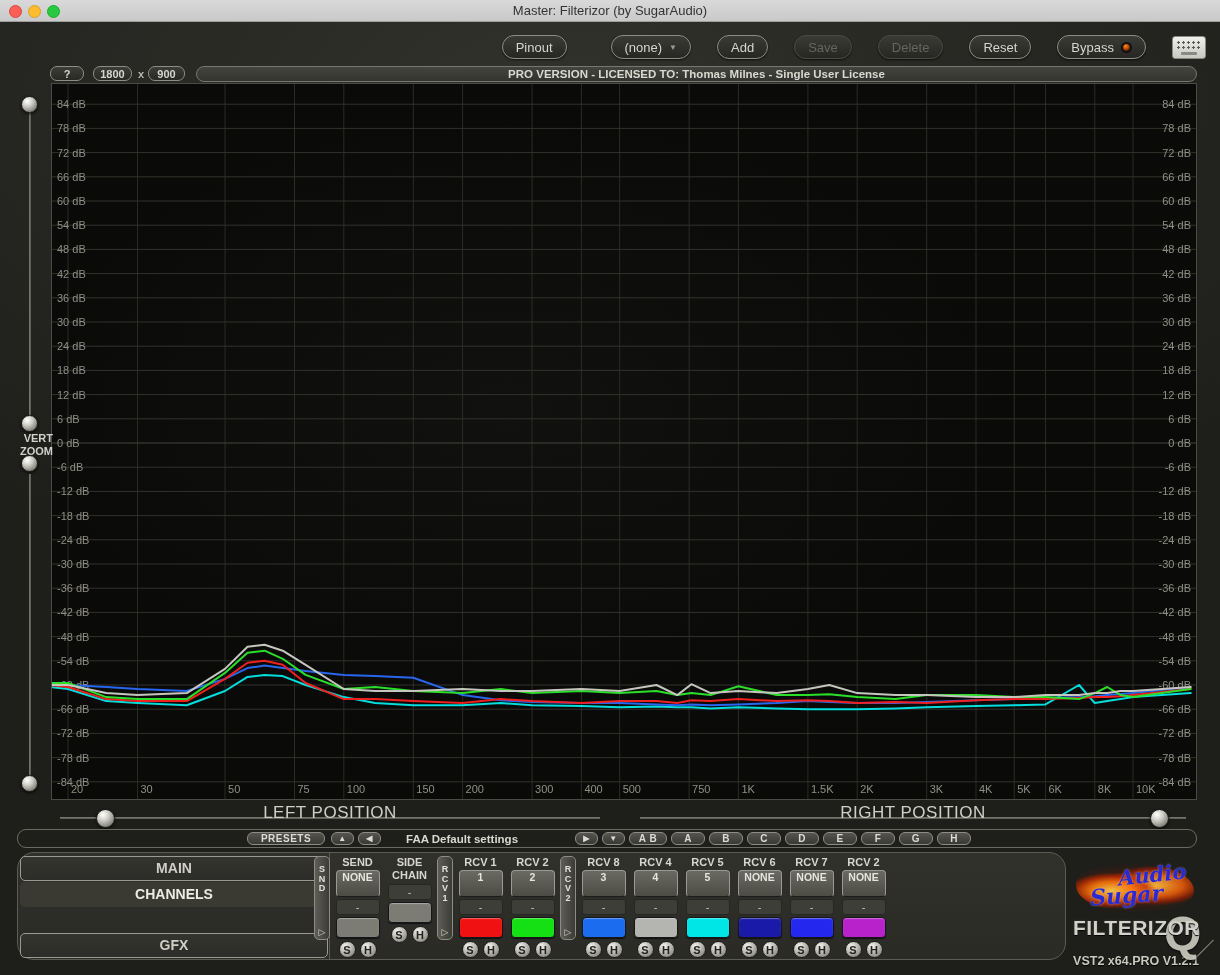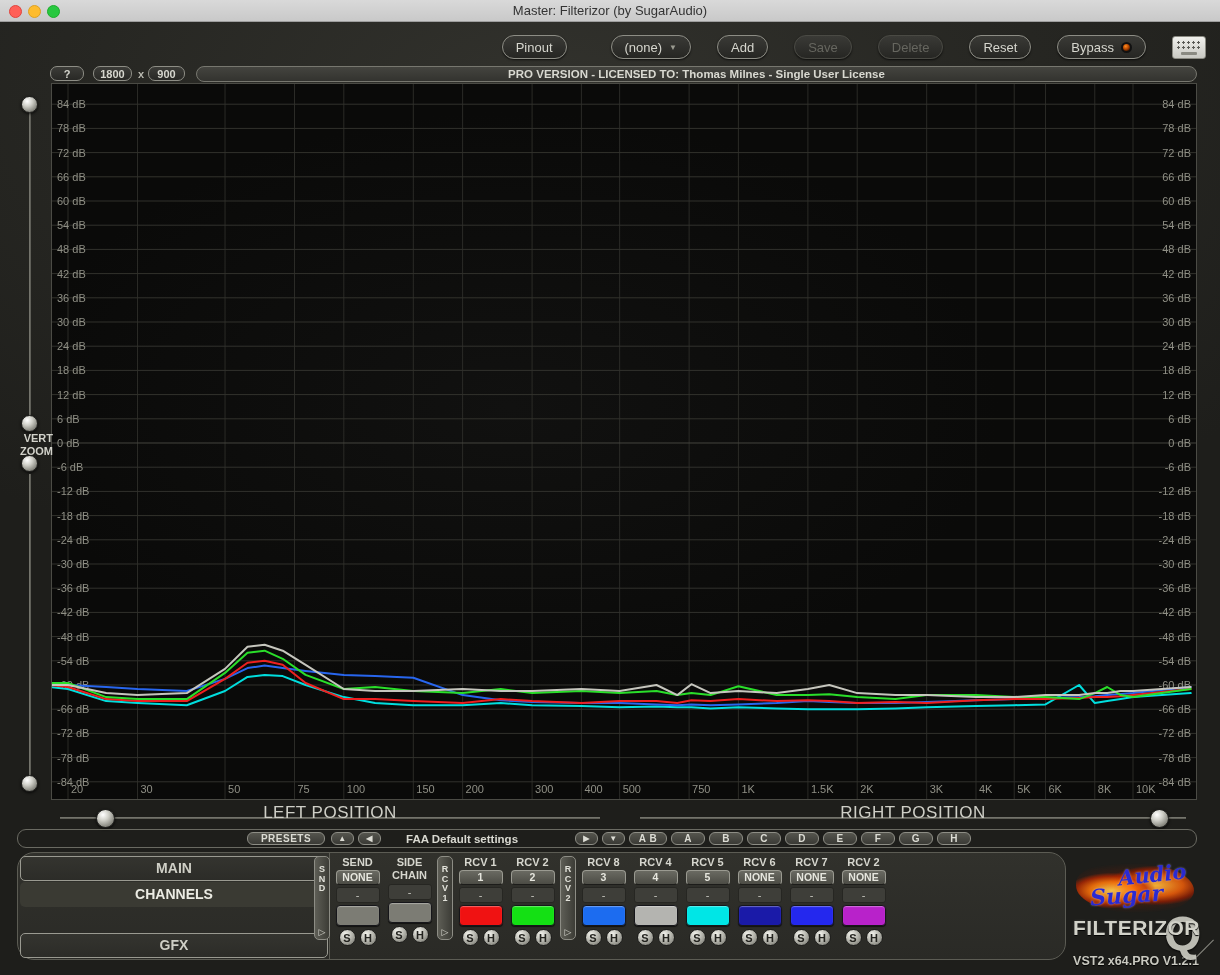--- a/index.html
+++ b/index.html
@@ -81,21 +81,21 @@
   .tab.selected { border-color:transparent; background:#3a3a33; color:#ecece4; }
 
   .strips { position:absolute; left:296px; top:3px; display:flex; gap:3px; align-items:flex-start; }
   .vstrip { width:16px; height:84px; border:1px solid #8d8d85; border-radius:5px;
     background:linear-gradient(90deg,#5e5e56,#3c3c36); display:flex; flex-direction:column;
     align-items:center; padding-top:8px; gap:0px; position:relative; }
   .vstrip .ch { color:#e2e2da; font-size:9px; font-weight:bold; line-height:9.5px; }
   .vstrip .arr { position:absolute; bottom:2px; color:#d6d6ce; font-size:9px; }
   .chcol { width:49px; display:flex; flex-direction:column; align-items:center; }
   .chcol .ctitle { color:#d6d6ce; font-size:11px; font-weight:bold; height:13px; line-height:13px; }
-  .portbtn { width:44px; height:15px; margin-top:1px; border-radius:4px; border:1px solid #9a9a91;
+  .portbtn { width:44px; height:27px; margin-top:1px; border-radius:4px; border:1px solid #9a9a91;
     border-bottom-color:#1c1c1a; background:linear-gradient(#6a6a62,#4c4c45);
     color:#e6e6de; font-size:10.5px; font-weight:bold; text-align:center; line-height:13px; }
   .valfield { width:44px; height:16px; margin-top:2px; border-radius:3px; border:1px solid #262622;
     background:#3e3e39; color:#c6c6be; font-size:11px; text-align:center; line-height:14px; }
   .swatch { width:44px; height:21px; margin-top:2px; border-radius:4px; border:1px solid #16161a;
     box-shadow:inset 0 1px 1px rgba(255,255,255,.35), 0 1px 1px rgba(0,0,0,.6); }
   .shrow { display:flex; gap:4px; margin-top:3px; }
   .shbtn { width:17px; height:17px; border-radius:50%;
     background:radial-gradient(circle at 35% 28%, #f4f4ee 0%, #b9b9b1 45%, #6e6e66 100%);
     border:1px solid #1e1e1c; color:#23231f; font-size:11px; font-weight:bold;

